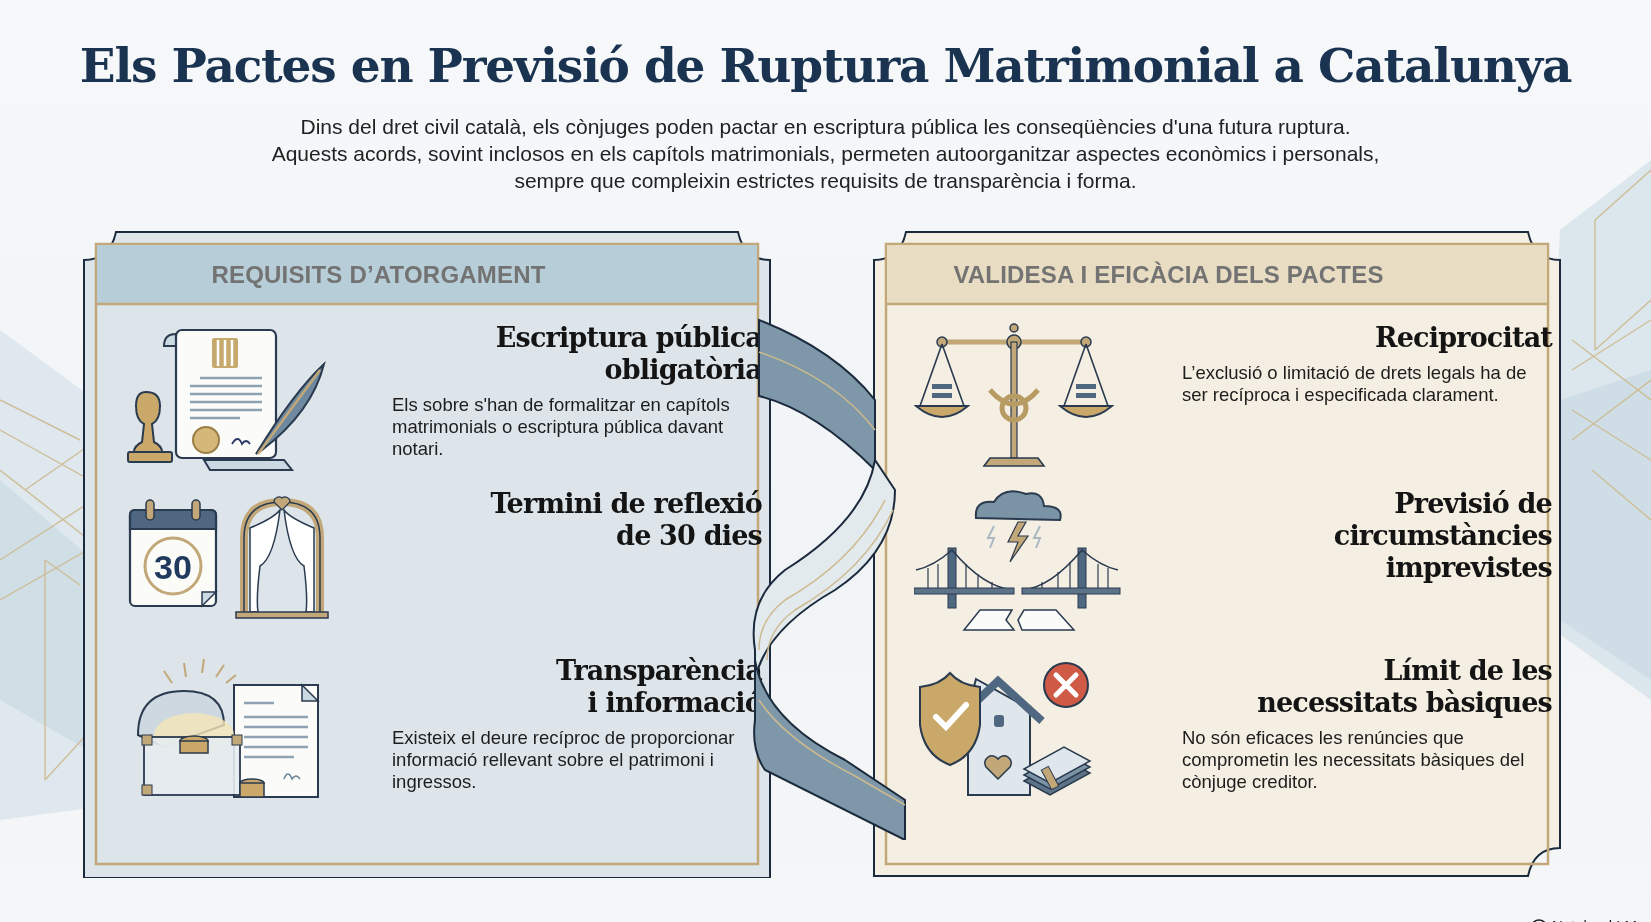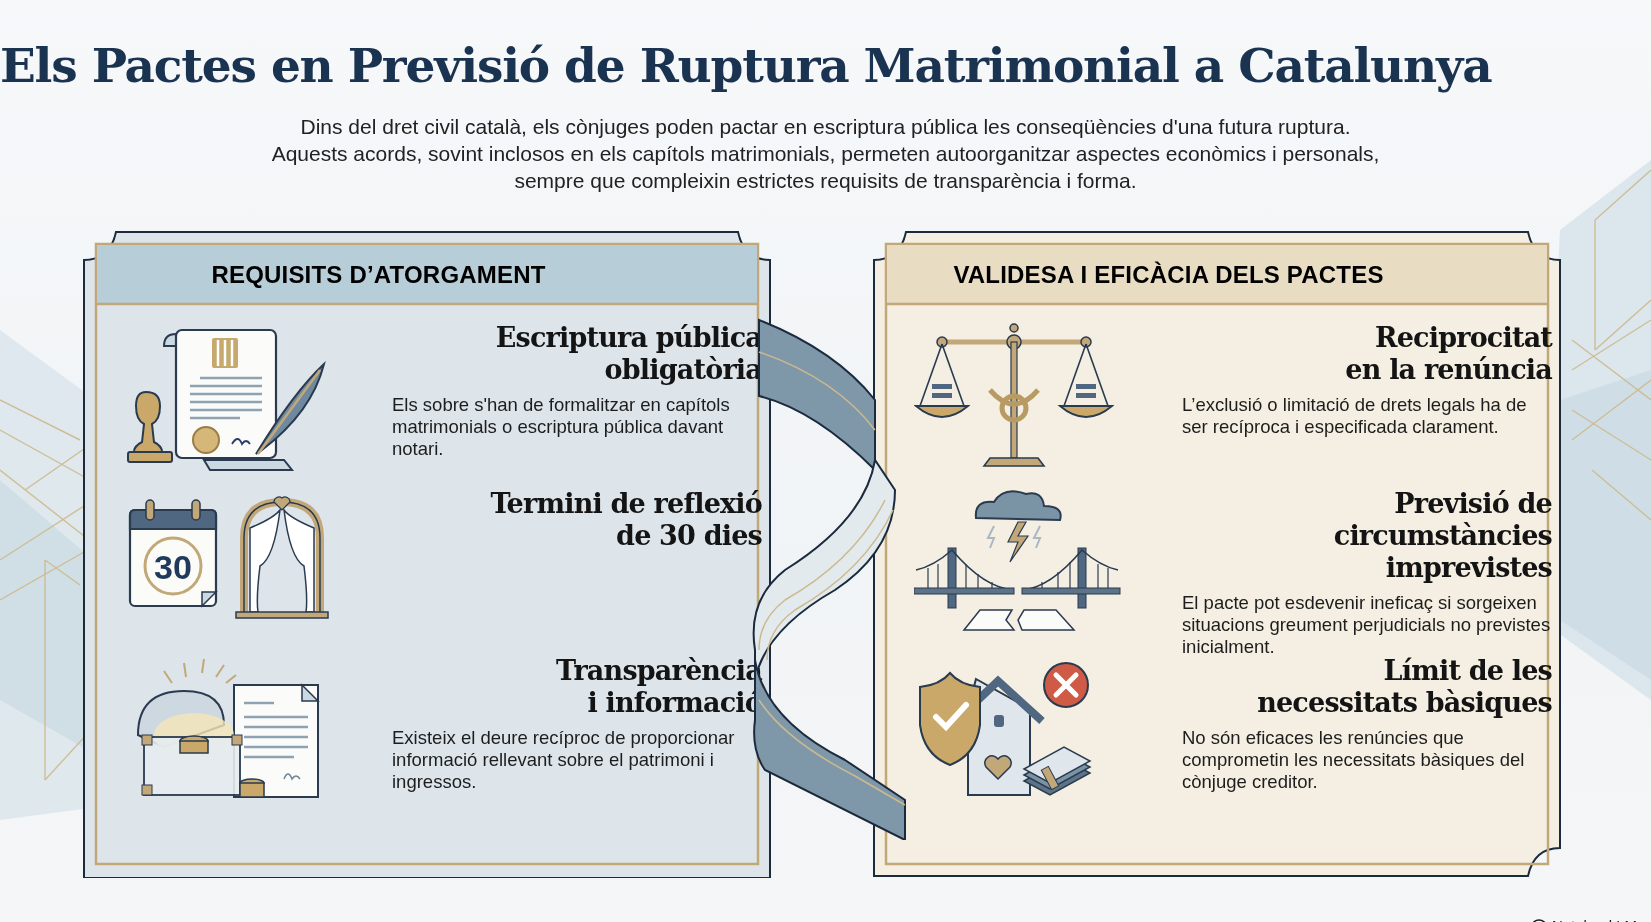--- a/index.html
+++ b/index.html
@@ -6,40 +6,40 @@
   html, body { width: 1651px; height: 922px; overflow: hidden; }
   body {
     background: linear-gradient(180deg, #f6f8fa 0%, #f1f4f6 60%, #f5f6f7 100%);
     font-family: "Liberation Sans", sans-serif;
     color: #1e1e1e;
     position: relative;
   }
   .deco { position: absolute; top: 0; left: 0; width: 1651px; height: 922px; pointer-events: none; }
 
   .title {
-    position: absolute; left: 0; top: 38px; width: 1651px; 
+    position: absolute; left: 0; top: 38px; width: 1651px; text-align: center;
     font-family: "DejaVu Serif", serif; font-weight: bold; font-size: 47px;
     color: #1a3350; letter-spacing: -1.2px;
   }
   .subtitle {
     position: absolute; left: 0; top: 113px; width: 1651px; text-align: center;
     font-family: "Liberation Sans", sans-serif; font-size: 21px; line-height: 27px; color: #222;
   }
   .subtitle div { white-space: nowrap; }
 
   .panel { position: absolute; top: 230px; width: 690px; height: 648px; }
   .panel.left { left: 82px; }
   .panel.right { left: 872px; }
   .panel-svg { position: absolute; left: 0; top: 0; width: 690px; height: 648px; }
 
   .panel-header {
     position: absolute; left: 14px; top: 16px; width: 528px; height: 58px;
     display: flex; align-items: center; justify-content: center;
     font-family: "Liberation Sans", sans-serif; font-weight: bold; font-size: 24px;
-    color: #000000; letter-spacing: 0.2px; padding-left: 37px;
+    color: #737373; letter-spacing: 0.2px; padding-left: 37px;
   }
 
   .item { position: absolute; left: 0; width: 690px; }
   .item .icon { position: absolute; left: 42px; top: 0; width: 220px; height: 150px; }
   .item .text { position: absolute; left: 310px; top: 0; width: 370px; }
   .item h3 {
     font-family: "DejaVu Serif", serif; font-weight: bold; font-size: 27px; line-height: 32px;
     color: #141414; letter-spacing: -0.8px; margin-bottom: 8px; text-align: right;
   }
   .item p { font-family: "Liberation Sans", sans-serif; font-size: 18.5px; line-height: 22px; color: #1d1d1d; }
@@ -209,21 +209,21 @@
       <path d="M146,84 Q172,106 198,84 Z" fill="#c9a86a" stroke="#2a3a4f" stroke-width="1.8"></path>
       <rect x="18" y="62" width="20" height="5" fill="#4f6780"></rect>
         <rect x="18" y="71" width="20" height="5" fill="#4f6780"></rect>
       <rect x="162" y="62" width="20" height="5" fill="#4f6780"></rect>
         <rect x="162" y="71" width="20" height="5" fill="#4f6780"></rect>
       <circle cx="100" cy="86" r="12" fill="none" stroke="#b89b63" stroke-width="5"></circle>
       <path d="M76,68 Q100,96 124,68" fill="none" stroke="#b89b63" stroke-width="5"></path>
       <path d="M76,136 L124,136 L130,144 L70,144 Z" fill="#c2a878" stroke="#2a3a4f" stroke-width="1.6"></path>
     </svg>
     <div class="text">
-      <h3><span>Reciprocitat</span><br><span>en la renúncia</span></h3>
+      <h3><span>Reciprocitat</span><br></h3>
       <p>L’exclusió o limitació de drets legals ha de ser recíproca i especificada clarament.</p>
     </div>
   </div>
 
   <div class="item" style="top:258px">
     <svg class="icon" viewBox="0 0 220 150">
       <path d="M62,30 Q60,12 80,14 Q90,-2 112,6 Q128,2 130,18 Q150,18 146,32 Z" fill="#7a93a5" stroke="#2a3a4f" stroke-width="2"></path>
       <path d="M104,34 L94,54 L104,54 L96,74 L114,48 L104,48 L112,34 Z" fill="#c2a878" stroke="#2a3a4f" stroke-width="1.2"></path>
       <path d="M80,38 l-6,12 h6 l-4,10" fill="none" stroke="#a9b8c3" stroke-width="2"></path>
       <path d="M126,38 l-6,12 h6 l-4,10" fill="none" stroke="#a9b8c3" stroke-width="2"></path>
@@ -242,21 +242,20 @@
         <line x1="184" y1="76" x2="184" y2="100"></line>
           <line x1="194" y1="80" x2="194" y2="100"></line>
       </g>
       <rect x="0" y="100" width="100" height="6" fill="#5c7388" stroke="#2a3a4f"></rect>
       <rect x="108" y="100" width="98" height="6" fill="#5c7388" stroke="#2a3a4f"></rect>
       <path d="M50,142 L66,122 L98,122 L92,132 L100,142 Z" fill="#fbfbfa" stroke="#2a3a4f" stroke-width="1.5"></path>
       <path d="M108,142 L104,132 L110,122 L142,122 L160,142 Z" fill="#fbfbfa" stroke="#2a3a4f" stroke-width="1.5"></path>
     </svg>
     <div class="text">
       <h3><span>Previsió de circumstàncies</span><br><span>imprevistes</span></h3>
-      <p>El pacte pot esdevenir ineficaç si sorgeixen situacions greument perjudicials no previstes inicialment.</p>
     </div>
   </div>
 
   <div class="item" style="top:425px">
     <svg class="icon" viewBox="0 0 220 150">
       <path d="M62,24 L116,54 L116,140 L54,140 L54,54 Z" fill="#dfe7ec" stroke="#2a3a4f" stroke-width="2"></path>
       <path d="M46,62 L84,26 L128,66" fill="none" stroke="#4f6780" stroke-width="8"></path>
       <rect x="80" y="60" width="10" height="12" rx="3" fill="#4f6780"></rect>
       <path d="M84,124 l-12,-12 a7,7 0 0,1 12,-8 a7,7 0 0,1 12,8 z" fill="#c2a878" stroke="#2a3a4f" stroke-width="1.5"></path>
       <path d="M6,32 Q26,30 36,18 Q46,30 66,32 L66,70 Q62,100 36,110 Q10,100 6,70 Z" fill="#c9a86a" stroke="#2a3a4f" stroke-width="2"></path>

